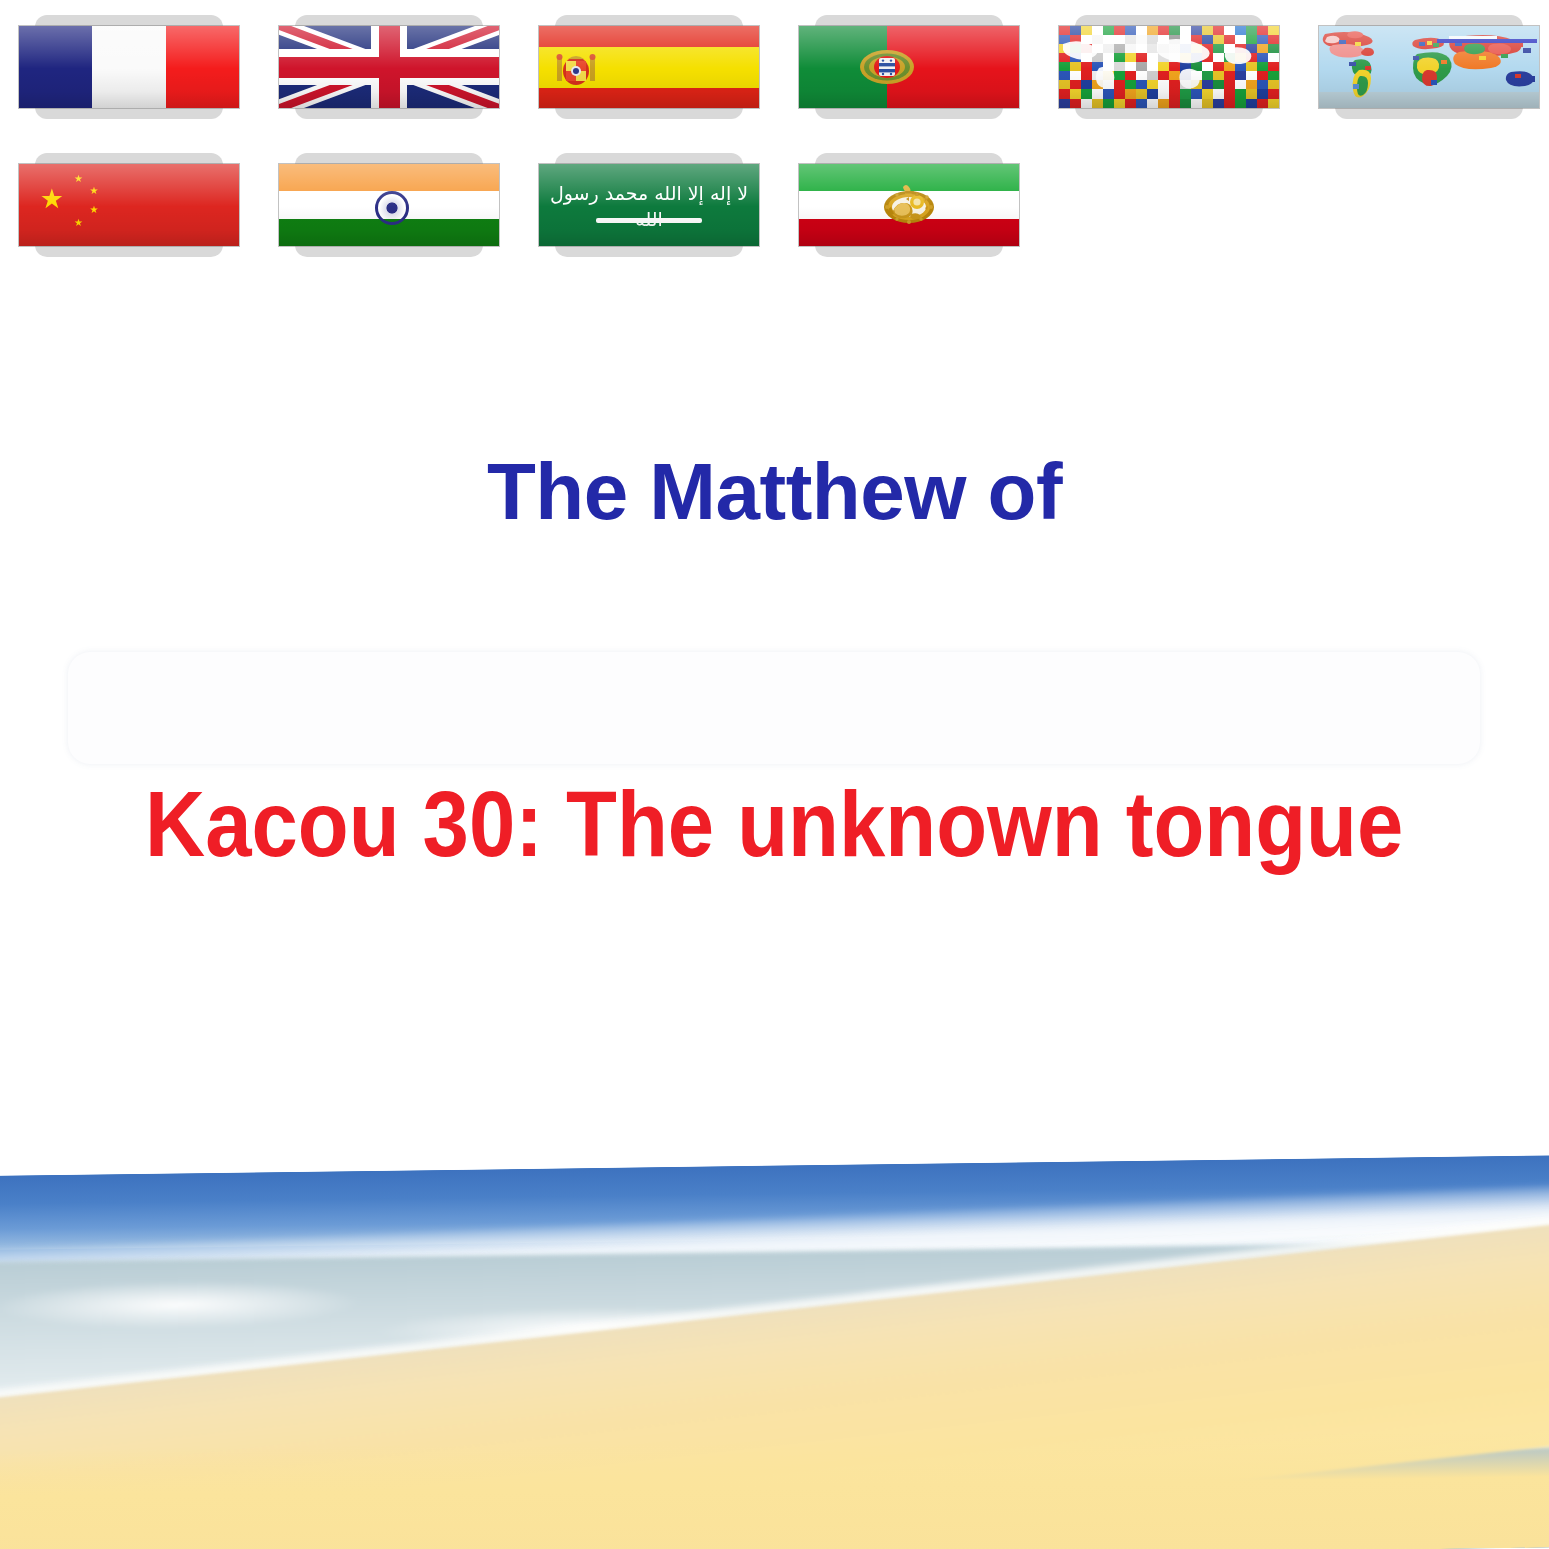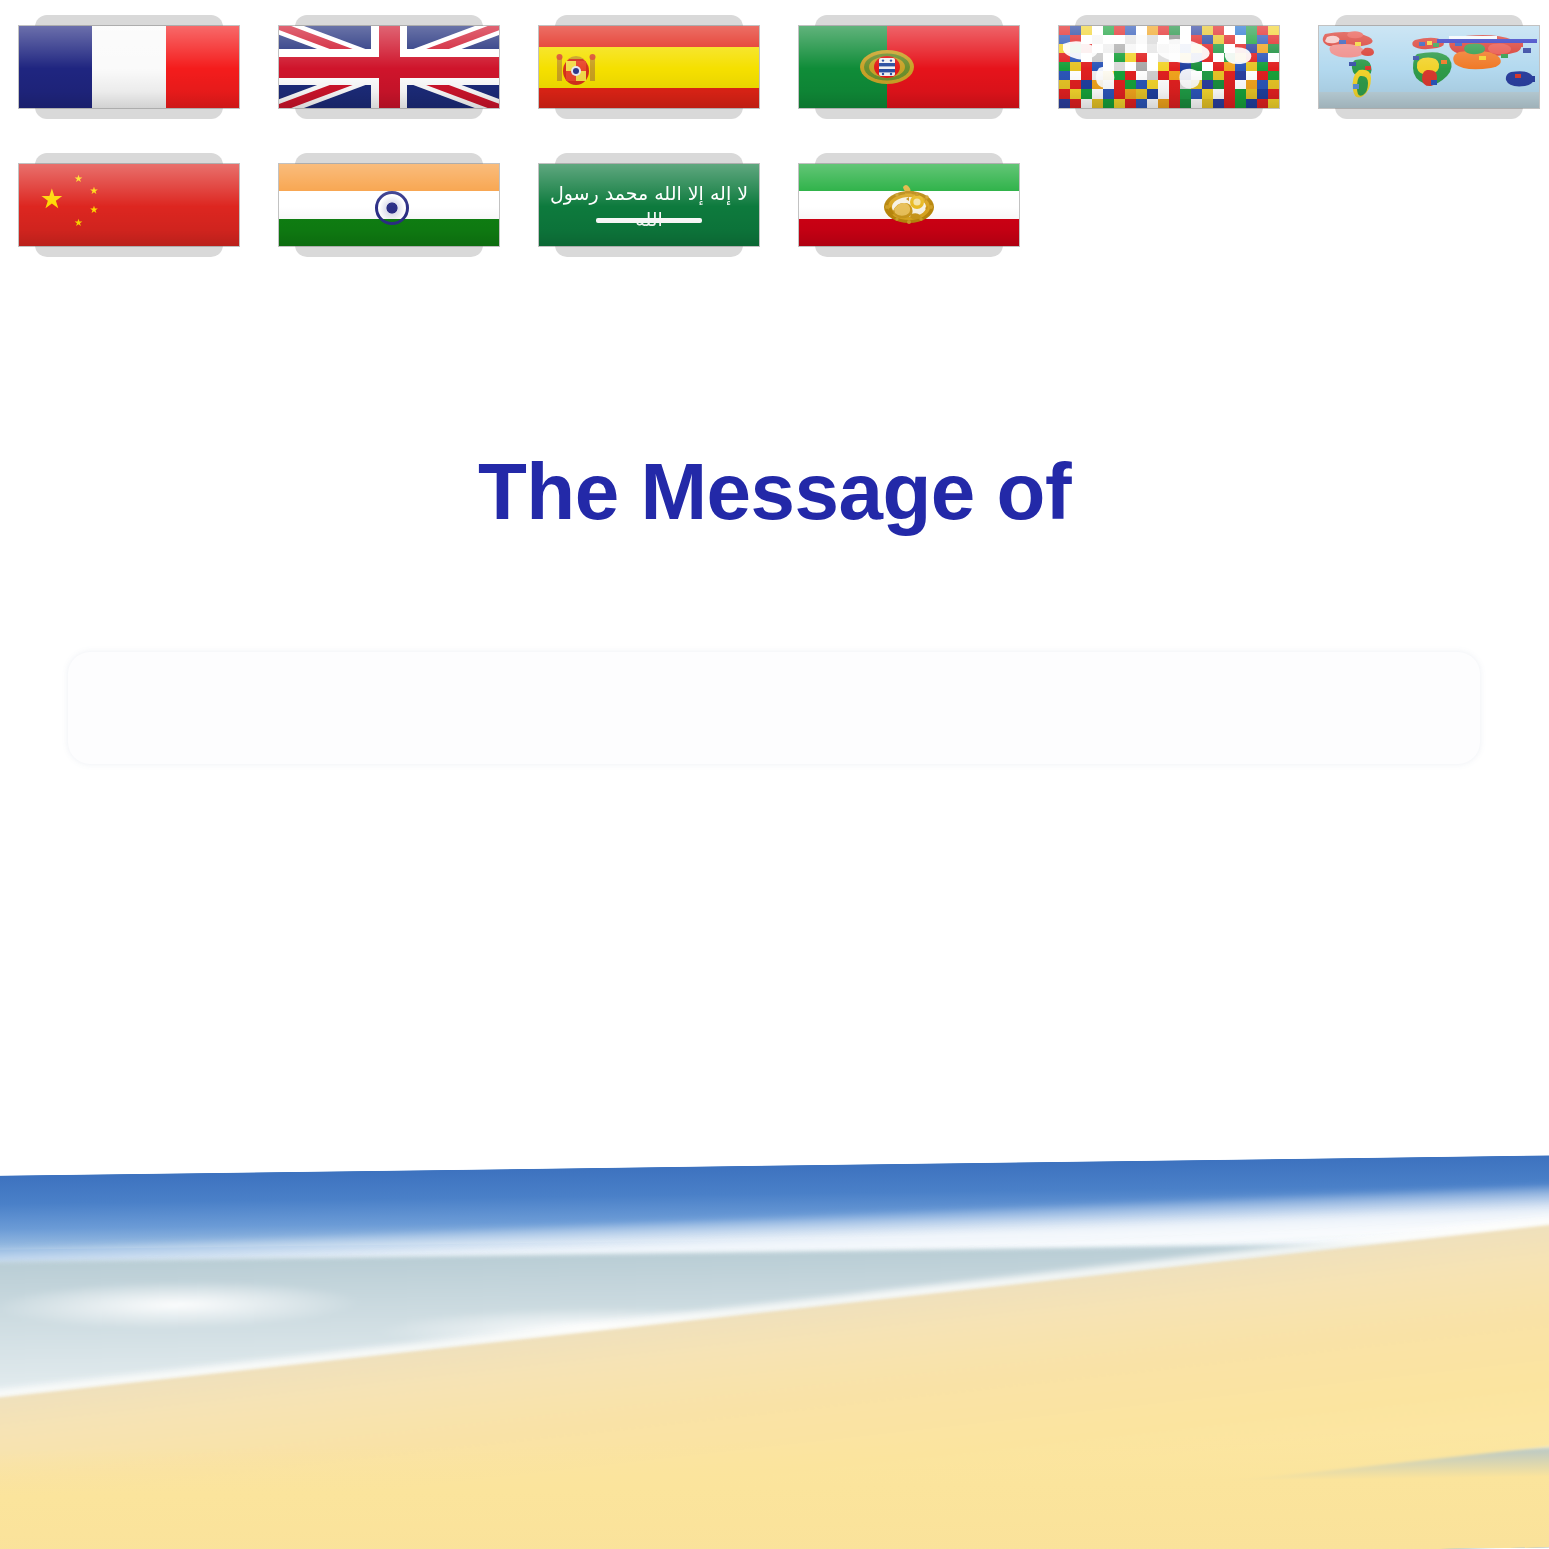--- a/index.html
+++ b/index.html
@@ -696,23 +696,26 @@
             </g>
           </svg>
         </div>
       </div>
     </div>
   </div>
 
   <div id="ghost-panel"></div>
 
   <div id="title-block">
-    <div class="title-line">The Message of</div>
+    <div class="title-line">The Matthew of</div>
   </div>
 
+  <div id="subtitle-block">
+    <span class="subtitle-line">Kacou 30: The unknown tongue</span>
+  </div>
 
   <div id="beach">
     <div class="sky-water"></div>
     <div class="deep"></div>
     <div class="breaker"></div>
     <div class="breaker2"></div>
     <div class="surf"></div>
     <div class="shore-foam"></div>
     <div class="shore"></div>
     <div class="sand-low"></div>

